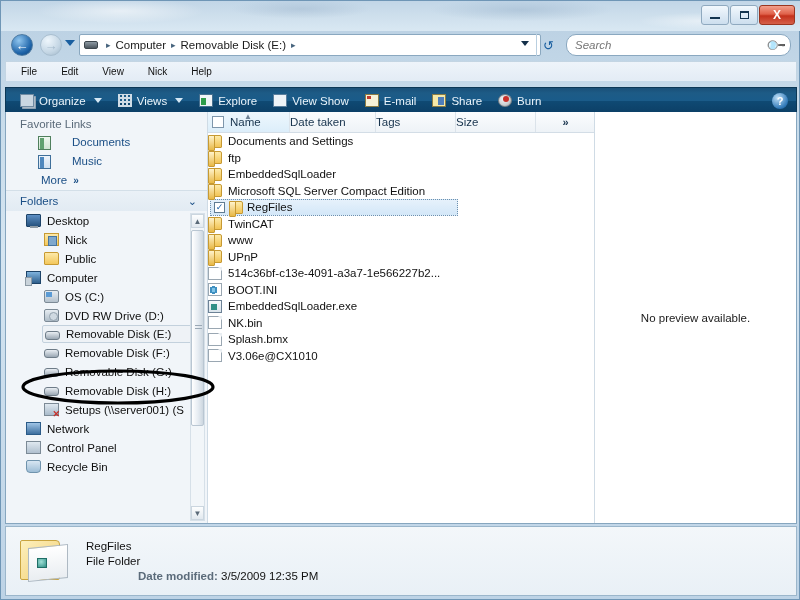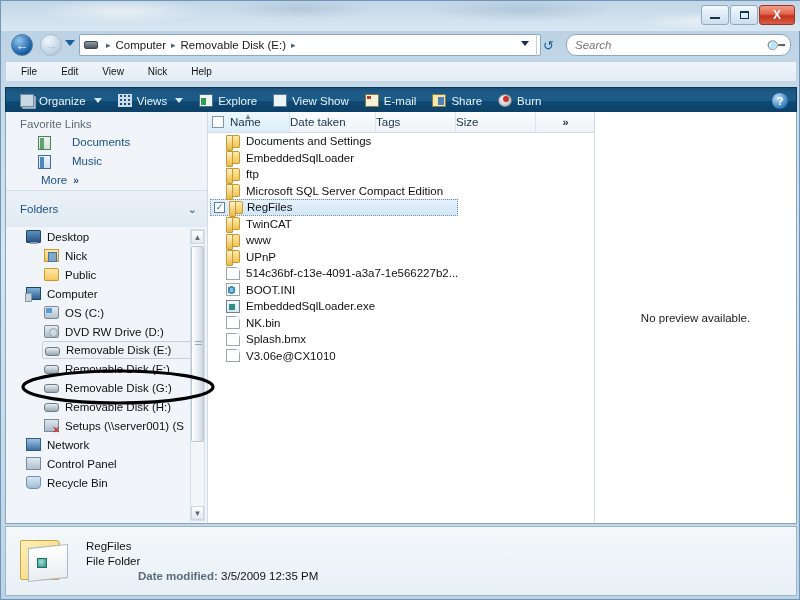--- a/index.html
+++ b/index.html
@@ -138,21 +138,21 @@
   .fav-ic:after{content:"";position:absolute;left:1px;top:1px;width:4px;height:11px;background:#5fa06f;}
   .fav-ic.pic{border-color:#3f6f9a;background:linear-gradient(180deg,#eef4fb,#cfe0f0);}
   .fav-ic.pic:after{background:#4e87bd;}
   .fav-ic.mus{border-color:#3f6f9a;background:linear-gradient(180deg,#eef4fb,#cfe0f0);}
   .fav-ic.mus:after{background:#4e87bd;}
   #more-row { display:flex; align-items:center; gap:6px; padding:2px 4px 4px 35px; }
   #more-chev { color:#1b4f86; font-size:10px; font-weight:bold; letter-spacing:-1px; }
 
   #folders-header {
     display:flex; align-items:center; justify-content:space-between;
-    padding:3px 10px 3px 14px; height:37px;
+    padding:3px 10px 3px 14px; height:21px;
     border-top:1px solid #d3dfe8;
     background:linear-gradient(180deg,#eaf1f7,#e2ebf3);
   }
   #folders-title { font-size:11.5px; color:#1b4f86; }
   #folders-chev { color:#1b4f86; font-size:11px; }
 
   #tree-wrap { flex:1; position:relative; overflow:hidden; background:#f1f5f9; }
   #tree { position:absolute; left:0; top:0; width:184px; }
   .tnode { display:flex; align-items:center; gap:6px; height:19px; white-space:nowrap; }
   .tlabel { font-size:11.5px; color:#0f0f0f; }
@@ -200,21 +200,21 @@
                border-bottom:1px solid #d3dde6; }
   .colcell { border-right:1px solid #dbe3ea; display:flex; align-items:center; position:relative;
              font-size:11.5px; color:#17334d; }
   .colcell.first { background:linear-gradient(180deg,#eef7fd,#dceefa); padding-left:4px; gap:6px; }
   #col-check { width:12px; height:12px; background:#fff; border:1px solid #7e96ab; }
   #sort-arrow { position:absolute; left:36px; top:0px; font-size:8px; color:#6d8296; }
   .colcell.last { flex:1; border-right:0; justify-content:center; padding-left:0;
                   font-weight:bold; font-size:11px; letter-spacing:-1px; }
 
   #filelist { flex:1; position:relative; overflow:hidden; }
-  .frow { display:flex; align-items:center; gap:6px; height:16.5px; padding-left:18px; white-space:nowrap; }
+  .frow { display:flex; align-items:center; gap:6px; height:16.5px; white-space:nowrap; }
   .frow.selected { background:linear-gradient(180deg,#e6f1fb,#d3e7f8);
                    border:1px dotted #6d90ae; padding-left:0px; margin-left:2px; width:248px;
                    gap:4px; align-items:center; }
   .fname { font-size:11.5px; color:#111; }
   .fcheck { width:11px; height:11px; background:#fff; border:1px solid #5f7c93;
             display:flex; align-items:center; justify-content:center; color:#1b5fa6; font-size:9px;
             margin-left:3px; flex:0 0 auto; }
   .fi { width:14px; height:13px; display:inline-block; position:relative; flex:0 0 auto; }
   .fi-folder { background:linear-gradient(180deg,#fdebaa,#f2c455); border:1px solid #c79a33; border-radius:1px 2px 1px 1px; }
   .fi-folder:before{content:"";position:absolute;left:-1px;top:-1px;width:5px;height:14px;background:linear-gradient(180deg,#fff3cc,#e8b845);border:1px solid #c79a33;border-radius:1px;}
@@ -445,25 +445,25 @@
         <div class="colcell last">»</div>
       </div>
 
       <div id="filelist">
         <div class="frow">
           <span class="fi fi-folder"></span>
           <span class="fname">Documents and Settings</span>
         </div>
         <div class="frow">
           <span class="fi fi-folder"></span>
+          <span class="fname">ftp</span>
+        </div>
+        <div class="frow">
+          <span class="fi fi-folder"></span>
           <span class="fname">EmbeddedSqlLoader</span>
-        </div>
-        <div class="frow">
-          <span class="fi fi-folder"></span>
-          <span class="fname">ftp</span>
         </div>
         <div class="frow">
           <span class="fi fi-folder"></span>
           <span class="fname">Microsoft SQL Server Compact Edition</span>
         </div>
         <div class="frow selected">
           <span class="fcheck">✓</span>
           <span class="fi fi-folder"></span>
           <span class="fname">RegFiles</span>
         </div>

